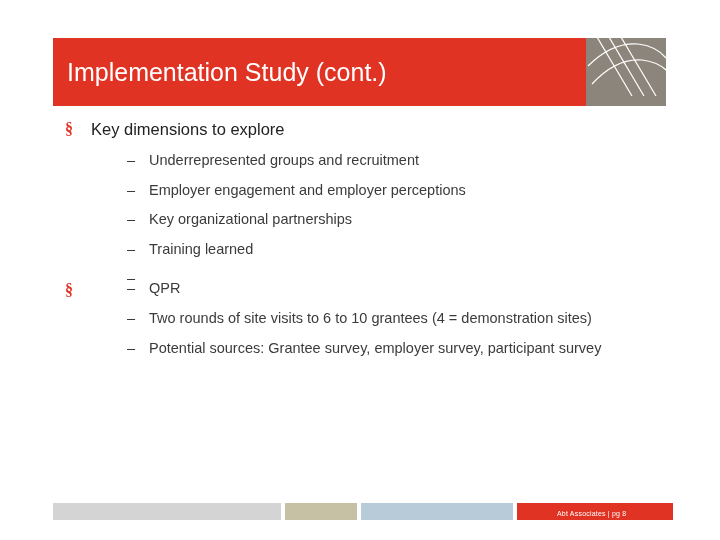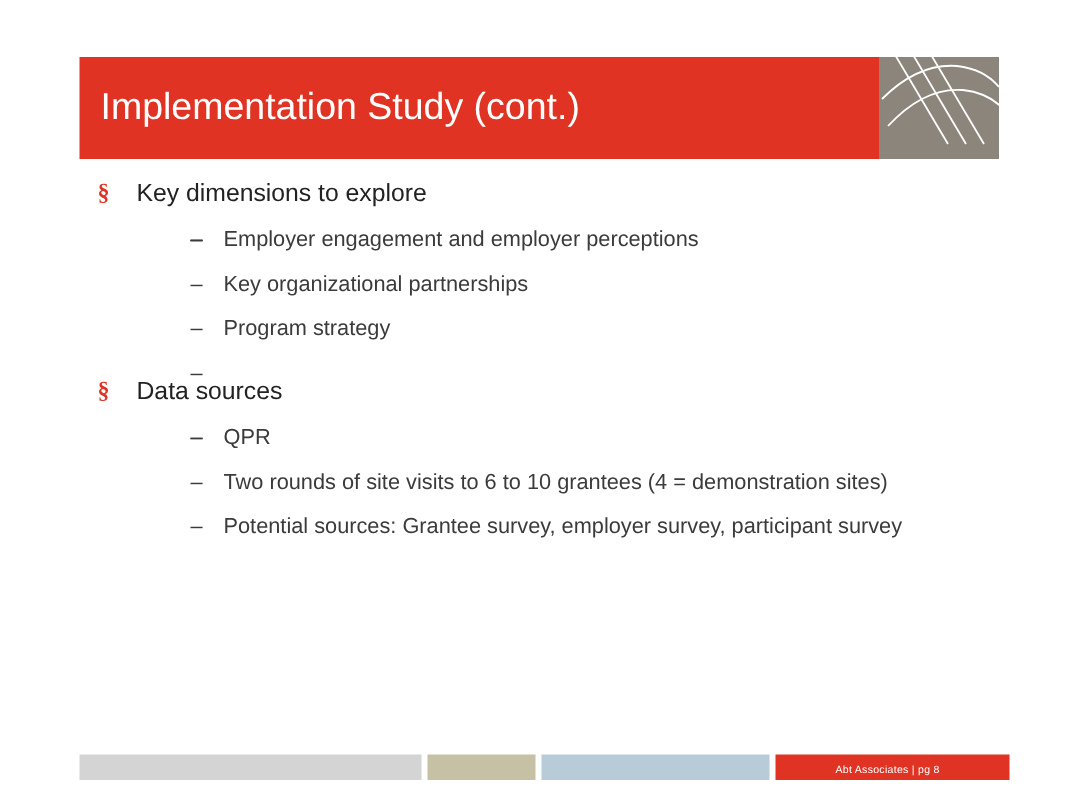--- a/index.html
+++ b/index.html
@@ -152,40 +152,40 @@
     <div class="bullet-l1">
       <span class="marker">§</span>
       <span class="text">Key dimensions to explore</span>
     </div>
 
     <div class="bullet-l2">
       <span class="dash">–</span>
     </div>
     <div class="bullet-l2">
       <span class="dash">–</span>
+      <span>Underrepresented groups and recruitment</span>
     </div>
     <div class="bullet-l2">
       <span class="dash">–</span>
       <span>Employer engagement and employer perceptions</span>
     </div>
     <div class="bullet-l2">
       <span class="dash">–</span>
       <span>Key organizational partnerships</span>
     </div>
     <div class="bullet-l2">
       <span class="dash">–</span>
-      <span>Program strategy</span>
+      <span>Training learned</span>
     </div>
     <div class="bullet-l2">
       <span class="dash">–</span>
     </div>
 
     <div class="bullet-l1 section-2">
       <span class="marker">§</span>
-      <span class="text">Data sources</span>
     </div>
 
     <div class="bullet-l2">
       <span class="dash">–</span>
     </div>
     <div class="bullet-l2">
       <span class="dash">–</span>
       <span>QPR</span>
     </div>
     <div class="bullet-l2">

